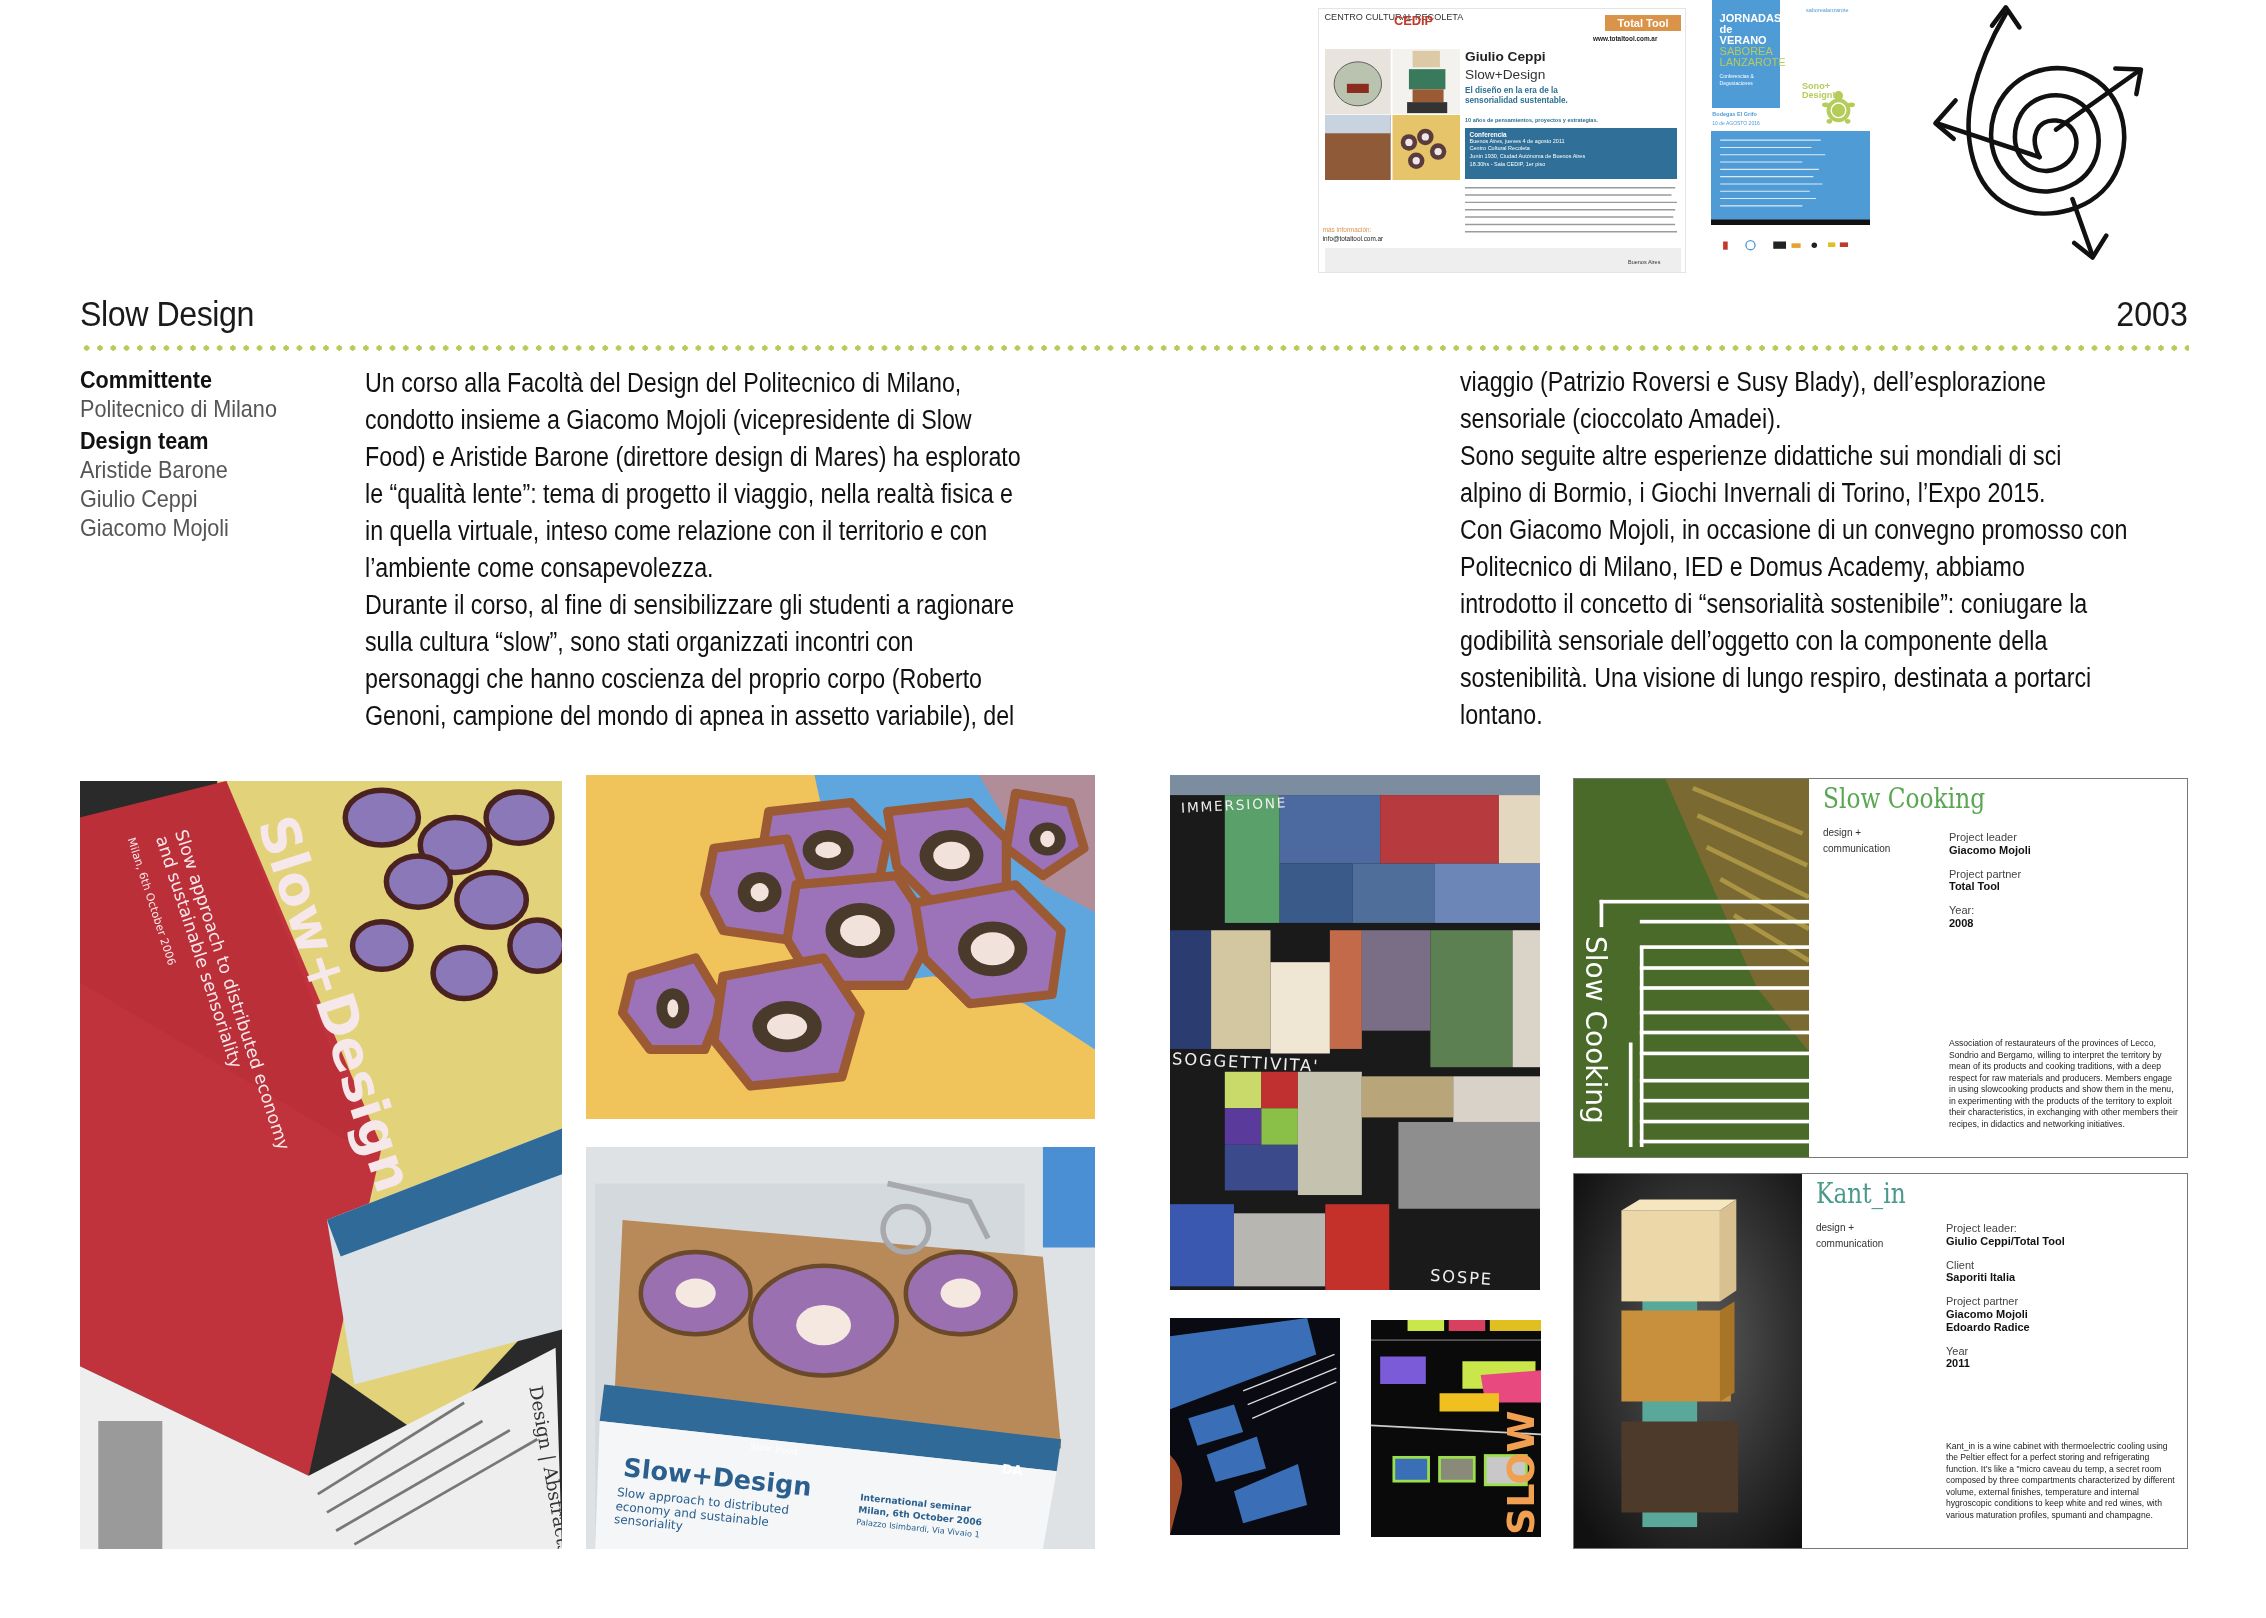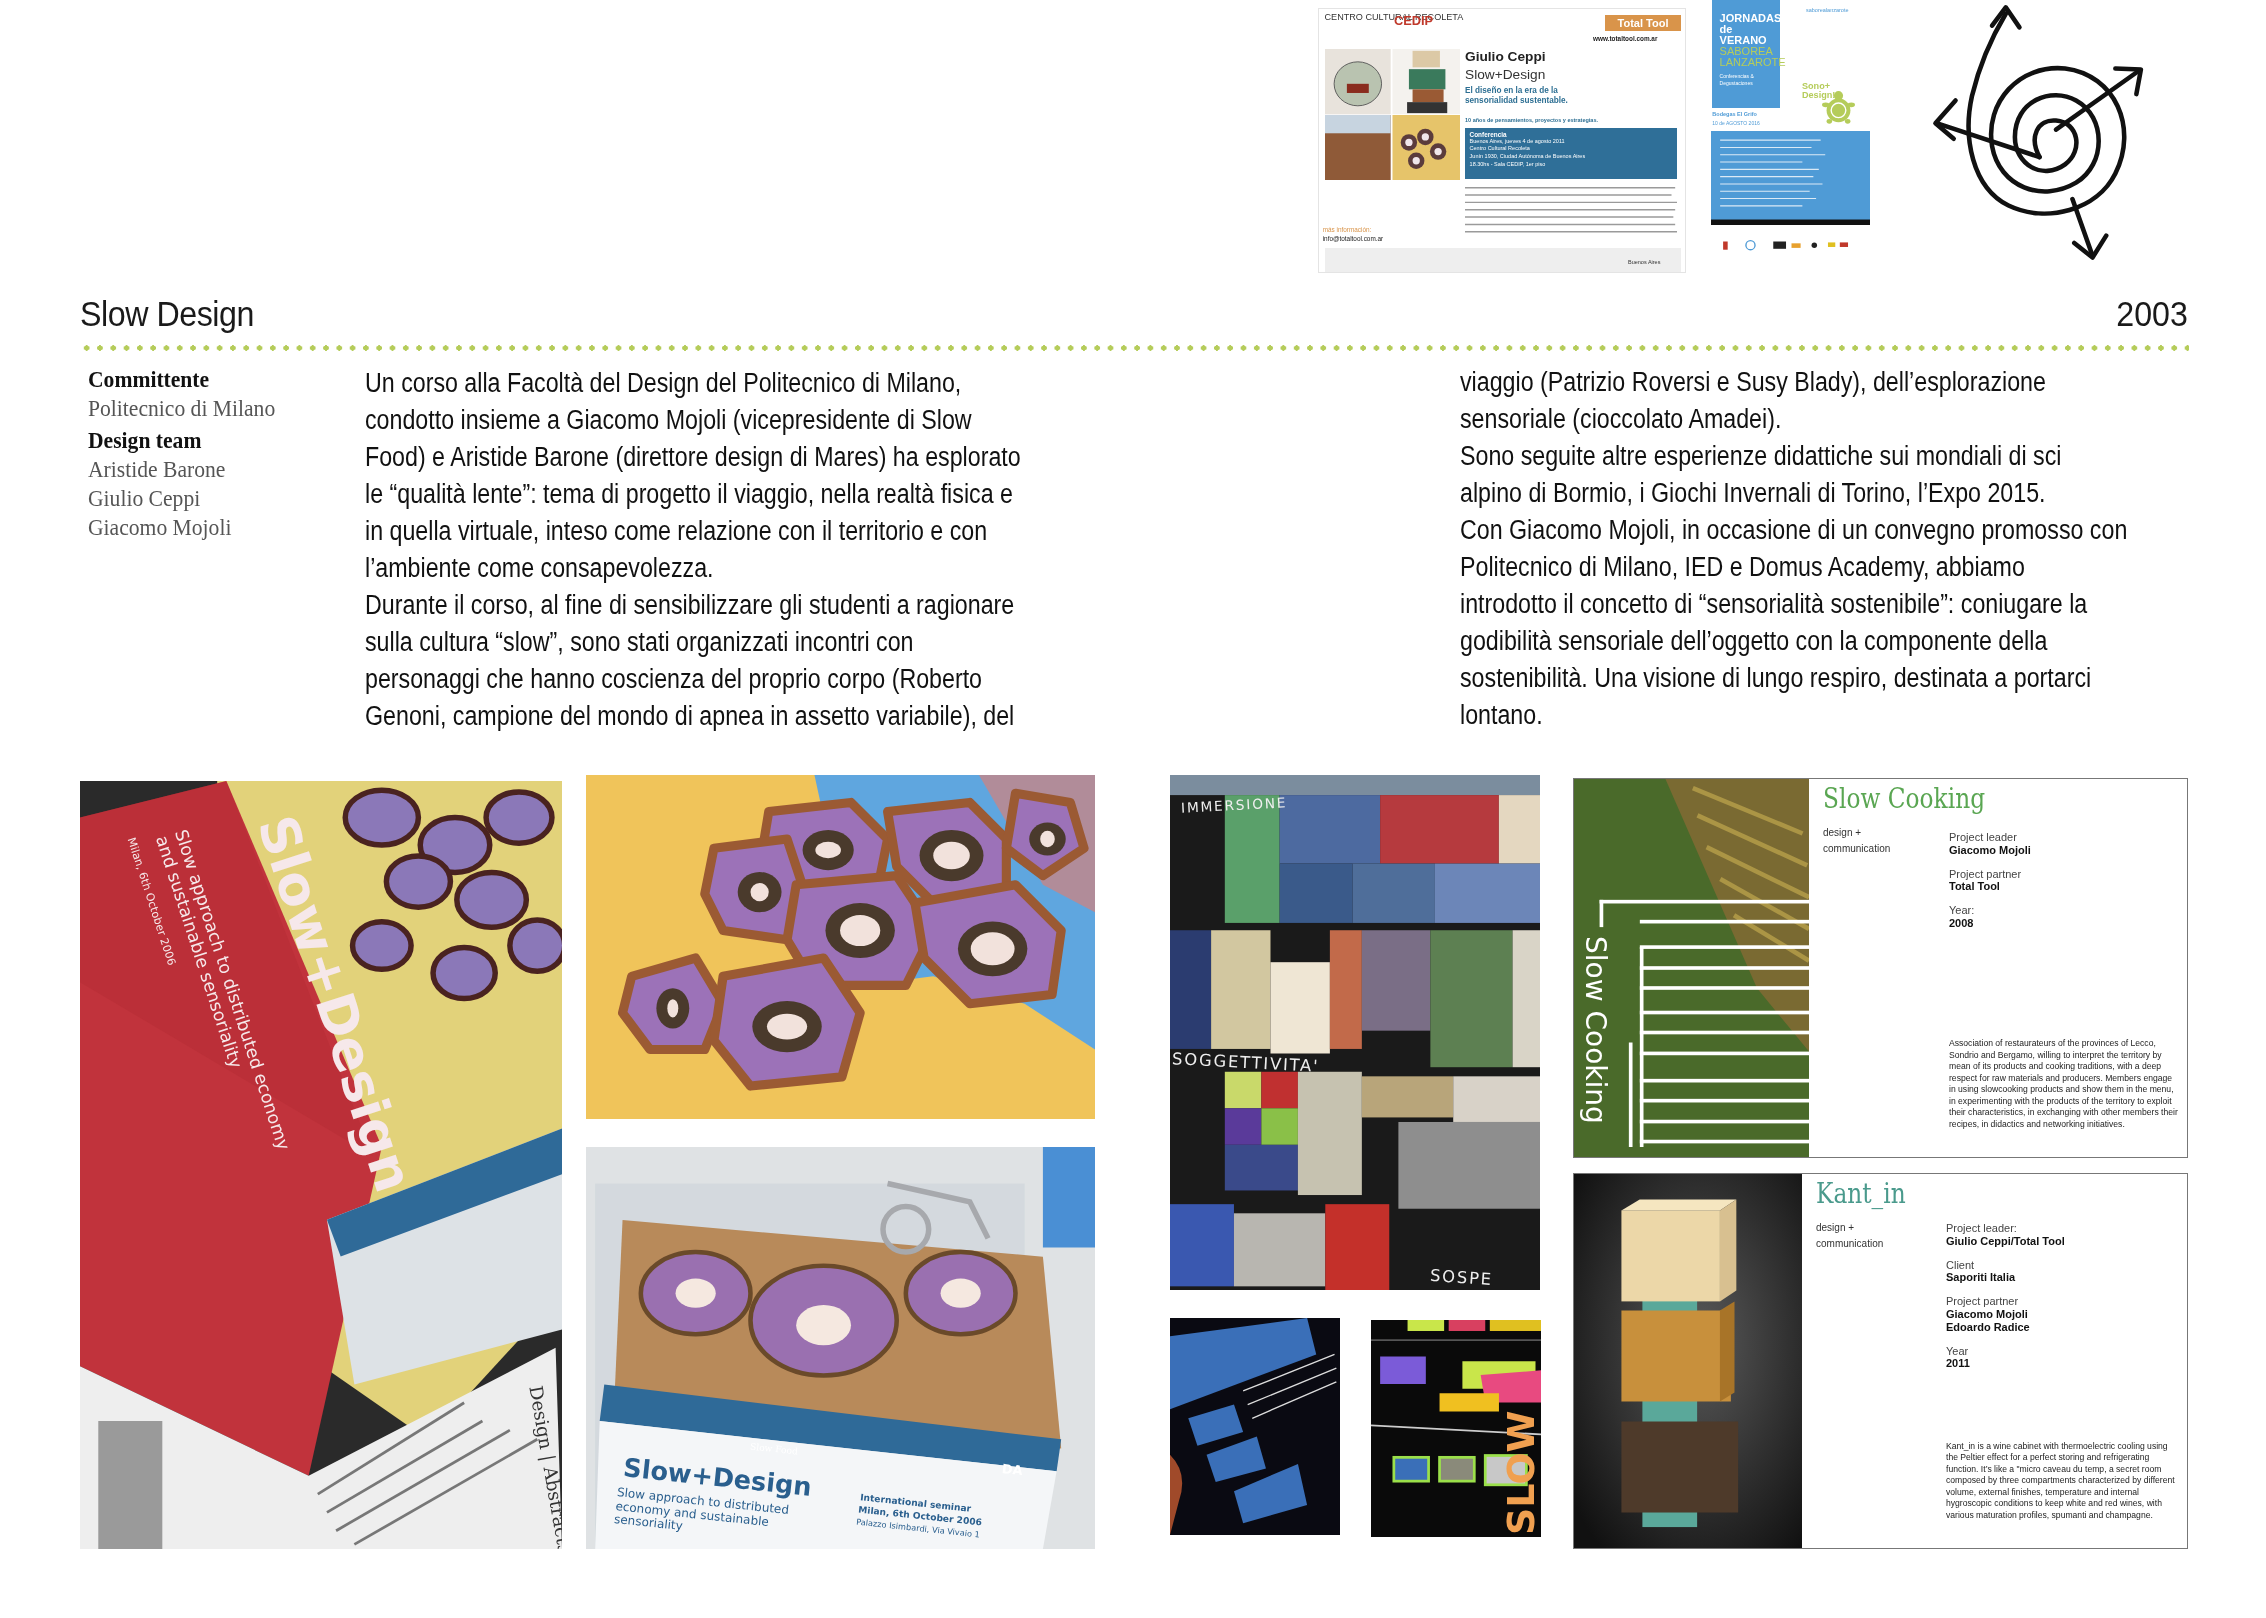--- a/index.html
+++ b/index.html
@@ -9,21 +9,21 @@
   .abs { position: absolute; }
 
   
   .page-title { left: 80px; top: 294px; font-size: 35px; font-weight: normal; letter-spacing: -0.5px; font-family: "Liberation Sans", "DejaVu Sans", sans-serif; transform: scaleX(0.92); transform-origin: left; }
   .page-year { right: 78px; top: 294px; font-size: 35px; font-family: "Liberation Sans", "DejaVu Sans", sans-serif; transform: scaleX(0.92); transform-origin: right; }
   .dotted-rule { left: 80px; top: 345px; width: 2109px; height: 6.4px;
     background-image: radial-gradient(circle, var(--dot) 2.7px, transparent 3px);
     background-size: 13.3px 6.4px; background-repeat: repeat-x; }
 
   
-  .meta { left: 80px; top: 365px; width: 274px; font-family: Liberation Serif, serif; margin-left: 8px; }
+  .meta { left: 80px; top: 365px; width: 274px; font-family: Liberation Sans, sans-serif; }
   .meta-label { font-size: 24px; font-weight: bold; color: #111; line-height: 29px; transform: scaleX(0.9); transform-origin: left; white-space: nowrap; }
   .meta-value { font-size: 24px; color: #555; line-height: 29px; transform: scaleX(0.9); transform-origin: left; white-space: nowrap; }
 
   
   .body-text { font-family: "Liberation Sans", "DejaVu Sans", sans-serif; font-size: 27px; line-height: 37px; color: #111; white-space: nowrap; }
   .body-text .ln { display: block; transform: scaleX(0.86); transform-origin: left; }
   .col-mid { left: 365px; top: 365px; width: 731px; }
   .col-right { left: 1460px; top: 364px; width: 731px; }
 
   

